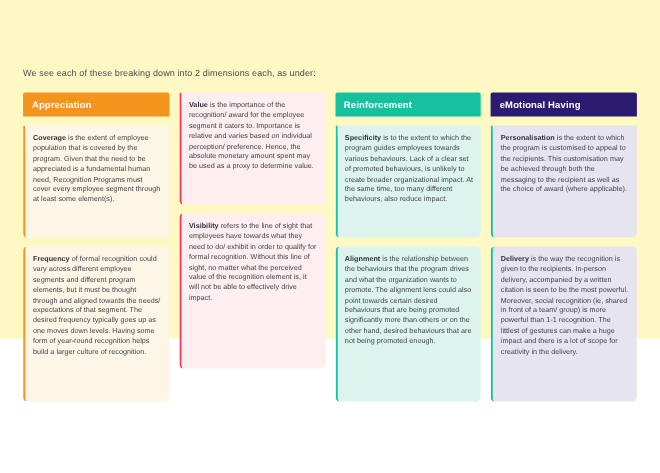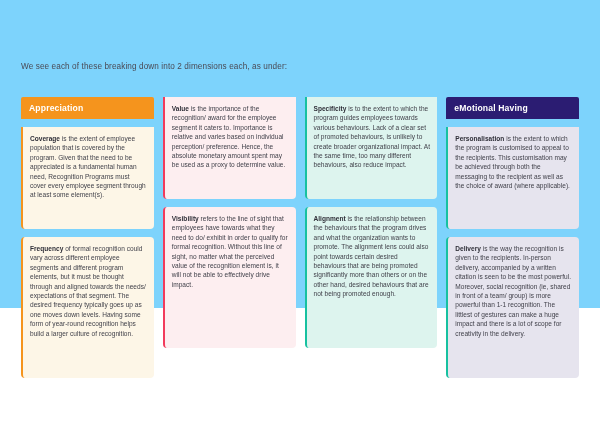--- a/index.html
+++ b/index.html
@@ -10,41 +10,40 @@
     width: 600px;
     height: 430px;
     background: #ffffff;
     font-family: "Liberation Sans", sans-serif;
     overflow: hidden;
   }
   .slide {
     position: relative;
     width: 600px;
     height: 308px;
-    background: #7dd3fc;
+    background: #fef9c3;
     box-sizing: border-box;
   }
   .intro-line {
     position: absolute;
     left: 21px;
     top: 61px;
     font-size: 8.2px;
     line-height: 11px;
     color: #4a4a55;
     letter-spacing: 0.1px;
     white-space: nowrap;
   }
   .grid {
     position: absolute;
     left: 21px;
     top: 84px;
     width: 558px;
     display: flex;
     gap: 9px;
-    margin-top: 13px;
   }
   .col {
     width: 135px;
     display: flex;
     flex-direction: column;
     gap: 8px;
   }
   .col-header {
     height: 22px;
     display: flex;
@@ -106,20 +105,23 @@
     <div class="col">
       <div class="card top" style="background:#FDEEF0;border-left-color:#F23B5C">
         <b>Value</b><span> is the importance of the recognition/ award for the employee segment it caters to. Importance is relative and varies based on individual perception/ preference. Hence, the absolute monetary amount spent may be used as a proxy  to determine value.</span>
       </div>
       <div class="card bottom" style="background:#FDEEF0;border-left-color:#F23B5C">
         <b>Visibility</b><span> refers to the line of sight that employees have towards what they need to do/ exhibit in order to qualify for formal recognition. Without this line of sight, no matter what the perceived value of the recognition element is, it will not be able to effectively drive impact.</span>
       </div>
     </div>
 
     <div class="col">
+      <div class="col-header" style="background:#17C1A0">
+        <span>Reinforcement</span>
+      </div>
       <div class="card top" style="background:#DDF4EE;border-left-color:#17C1A0">
         <b>Specificity</b><span> is to the extent to which the program guides employees towards various behaviours. Lack of a clear set of promoted behaviours, is unlikely to create broader organizational impact. At the same time, too many different behaviours, also reduce impact.</span>
       </div>
       <div class="card bottom" style="background:#DDF4EE;border-left-color:#17C1A0">
         <b>Alignment</b><span> is the relationship between the behaviours that the program drives and what the organization wants to promote. The alignment lens could also point towards certain desired behaviours that are being promoted significantly more than others or on the other hand, desired behaviours that are not being promoted enough.</span>
       </div>
     </div>
 
     <div class="col">
       <div class="col-header" style="background:#2B1C72">

